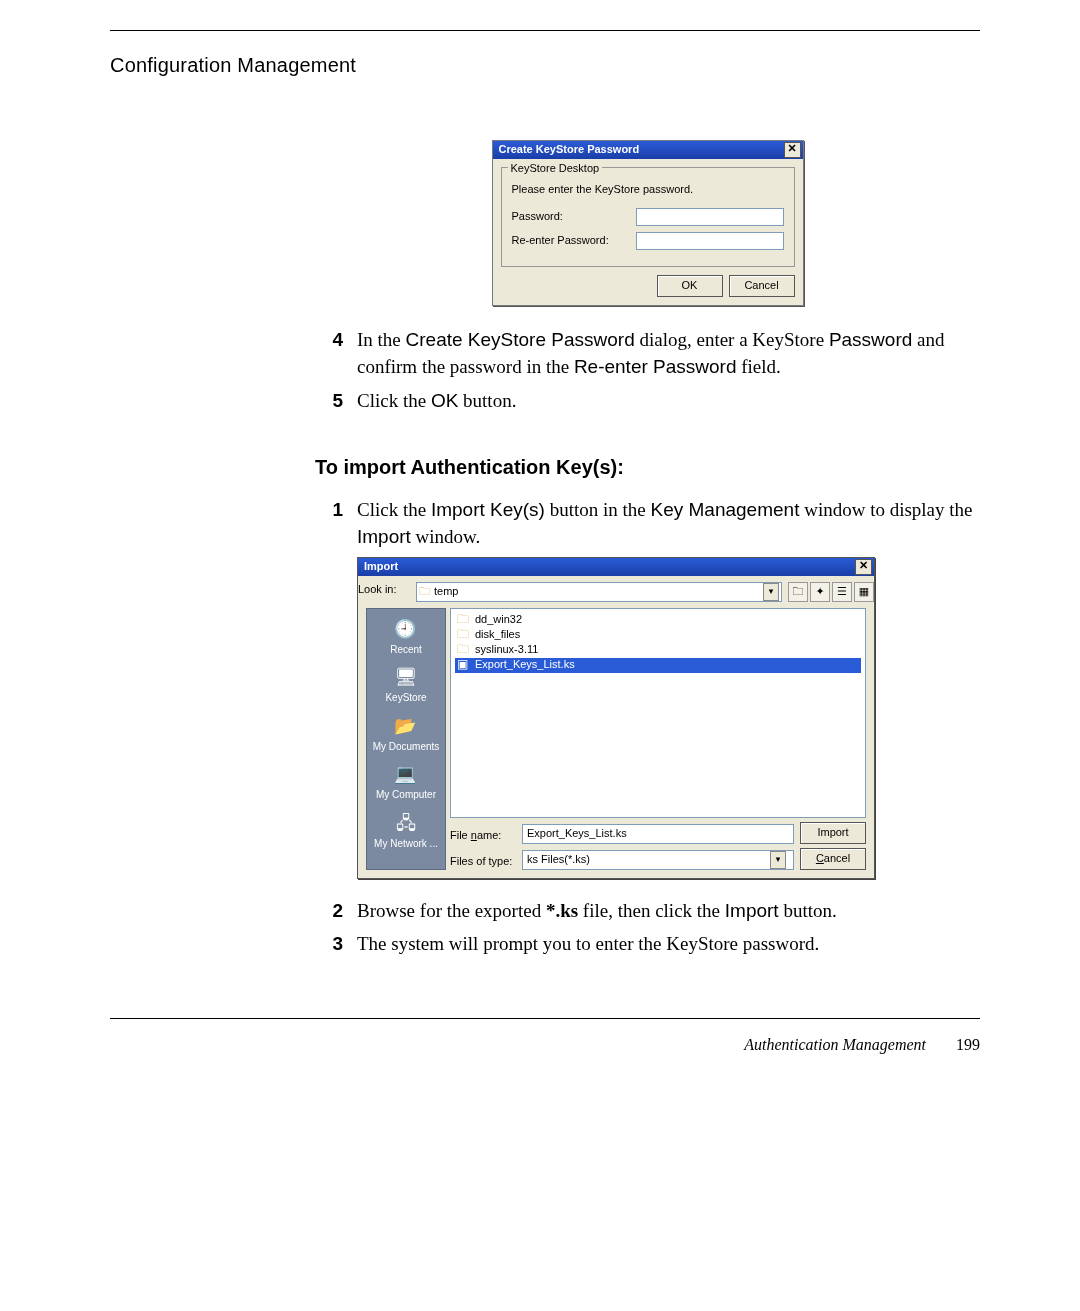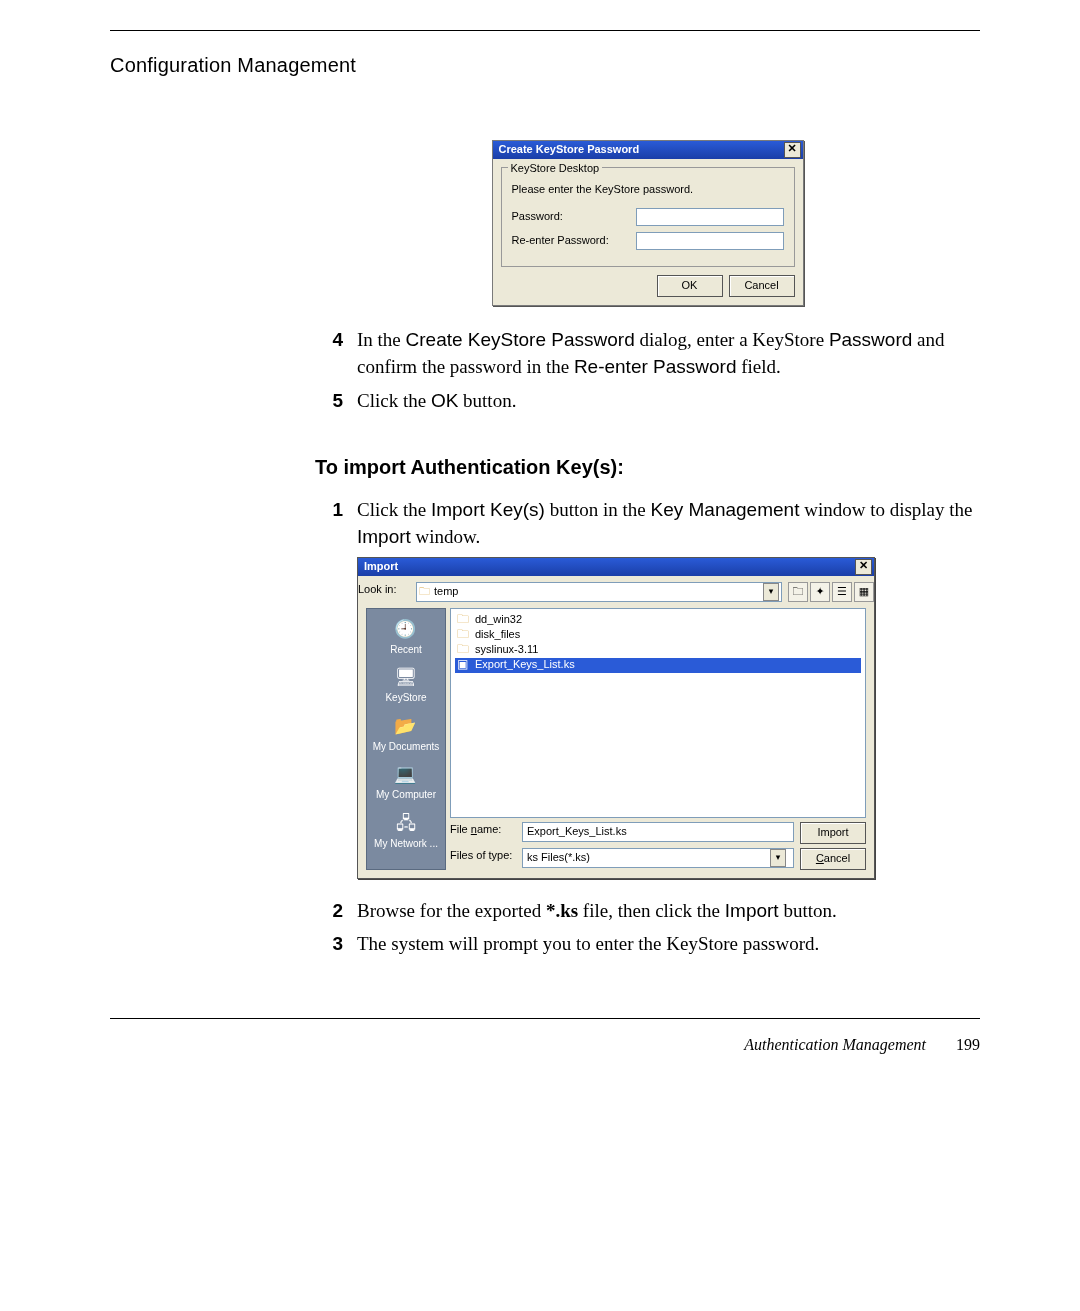--- a/index.html
+++ b/index.html
@@ -228,21 +228,21 @@
     padding: 0 2px;
     height: 15px;
   }
   .file-row.selected {
     background: #2a5bd7;
     color: #fff;
   }
   .fi { width: 14px; font-size: 12px; }
   .field-row {
     display: flex;
-    align-items: flex-start;
+    align-items: flex-end;
     gap: 6px;
   }
   .field-row label { width: 66px; }
   .field-input {
     flex: 1;
     height: 18px;
     border: 1px solid #7f9db9;
     background: #fff;
     padding: 0 4px;
     display: flex;

